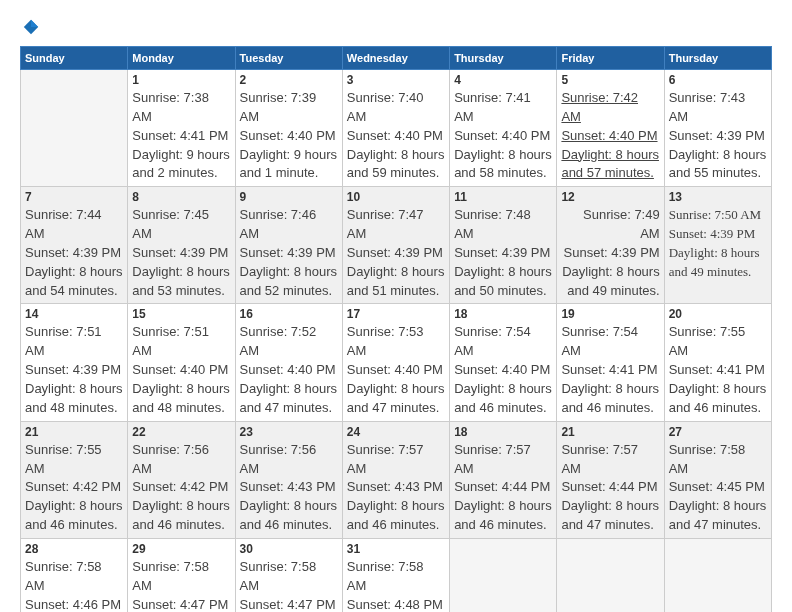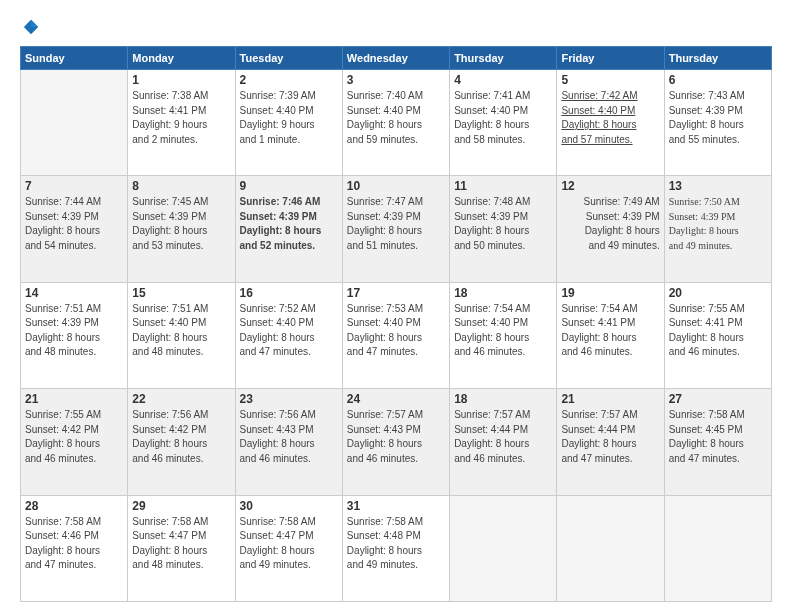--- a/index.html
+++ b/index.html
@@ -84,21 +84,21 @@
       background: #f5f5f5;
     }
     .day-num {
       font-size: 12px;
       font-weight: bold;
       color: #333;
       display: block;
       margin-bottom: 2px;
     }
     .day-info {
-      font-size: 10px;
+      font-size: 13px;
       color: #444;
       line-height: 1.45;
     }
     .row-shaded td {
       background: #f0f0f0;
     }
   </style>
 </head>
 <body>
 
@@ -188,21 +188,21 @@
           </td>
           <td>
             <span class="day-num">8</span>
             <div class="day-info" style="white-space: pre-line;">Sunrise: 7:45 AM
 Sunset: 4:39 PM
 Daylight: 8 hours
 and 53 minutes.</div>
           </td>
           <td>
             <span class="day-num">9</span>
-            <div class="day-info" style="white-space: pre-line; font-weight: bold;">Sunrise: 7:46 AM
+            <div class="day-info" style="white-space: pre-line;">Sunrise: 7:46 AM
 Sunset: 4:39 PM
 Daylight: 8 hours
 and 52 minutes.</div>
           </td>
           <td>
             <span class="day-num">10</span>
             <div class="day-info" style="white-space: pre-line;">Sunrise: 7:47 AM
 Sunset: 4:39 PM
 Daylight: 8 hours
 and 51 minutes.</div>

